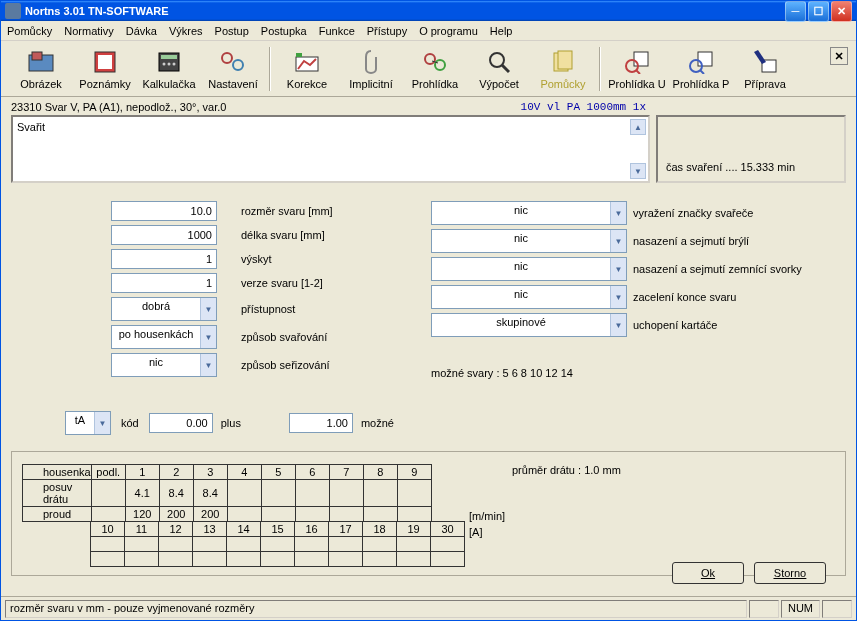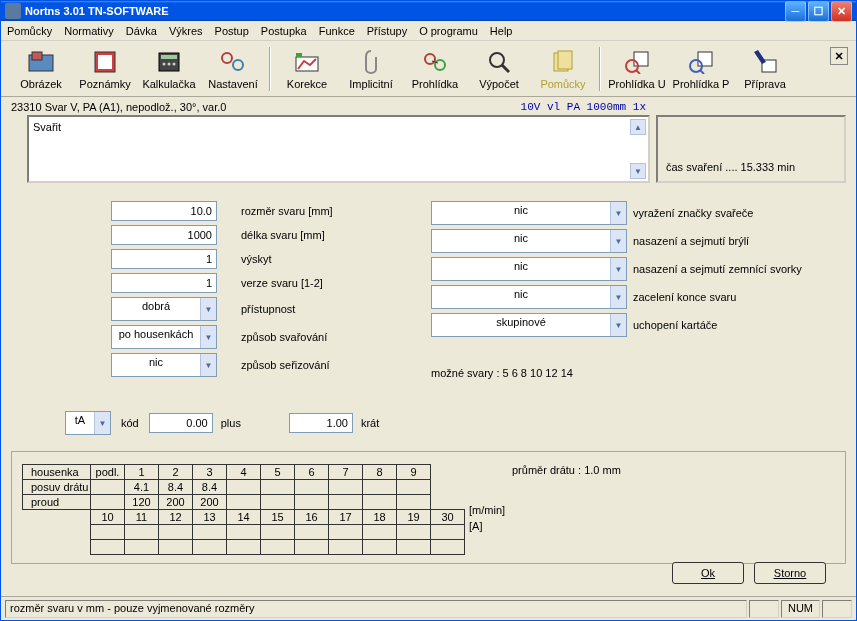--- a/index.html
+++ b/index.html
@@ -17,21 +17,21 @@
 .toolbar { height: 56px; background: #ece9d8; display: flex; align-items: center; padding: 4px 8px; gap: 0; border-bottom: 1px solid #aca899; position: relative; }
 .tool { display: flex; flex-direction: column; align-items: center; width: 64px; cursor: pointer; }
 .tool-icon { width: 28px; height: 28px; margin-bottom: 2px; display: flex; align-items: center; justify-content: center; }
 .tool-sep { width: 2px; height: 44px; border-left: 1px solid #aca899; border-right: 1px solid #fff; margin: 0 4px; }
 .tool-close { position: absolute; right: 8px; top: 6px; width: 18px; height: 18px; border: 1px solid #888; display: flex; align-items: center; justify-content: center; cursor: pointer; font-weight: bold; }
 .content { padding: 4px 10px; }
 .headerline { display: flex; margin-bottom: 2px; }
 .headerleft { flex: 1; }
 .headerright { font-family: 'Courier New', monospace; color: #0000aa; padding-right: 200px; }
 .toprow { display: flex; gap: 6px; }
-.textbox { border: 2px inset #d4d0c8; background: white; padding: 4px; height: 68px; flex: 1; position: relative; font-family: 'Courier New', monospace; margin-left: 16px; }
+.textbox { border: 2px inset #d4d0c8; background: white; padding: 4px; height: 68px; flex: 1; position: relative; font-family: 'Courier New', monospace; }
 .scrollup, .scrolldown { position: absolute; right: 2px; width: 16px; height: 16px; background: #dce5f5; border: 1px solid #b0c4de; display: flex; align-items: center; justify-content: center; cursor: pointer; font-size: 8px; color: #4a6a9a; }
 .scrollup { top: 2px; }
 .scrolldown { bottom: 2px; }
 .timebox { width: 190px; border: 2px inset #d4d0c8; padding: 8px; display: flex; align-items: flex-end; }
 .form-area { display: flex; margin-top: 18px; gap: 20px; }
 .leftcol { width: 400px; }
 .rightcol { flex: 1; }
 .field { display: flex; align-items: center; margin-bottom: 4px; }
 .fld-input { width: 106px; margin-left: 100px; height: 20px; border: 1px solid #7f9db9; background: white; text-align: right; padding: 2px 4px; }
 .fld-sel { width: 106px; margin-left: 100px; }
@@ -44,21 +44,21 @@
 .rlabel { margin-left: 6px; }
 .kodrow { margin-top: 34px; display: flex; align-items: center; }
 .smallsel { width: 46px; margin-left: 54px; }
 .kod-lbl { margin: 0 10px; }
 .kod-inp { width: 64px; height: 20px; border: 1px solid #7f9db9; background: white; text-align: right; padding: 2px 4px; }
 .plus-krat { margin: 0 8px; }
 .possible { margin-top: 30px; }
 .tablewrap { margin-top: 16px; border: 1px solid #aca899; padding: 12px 10px 8px 10px; position: relative; display: flex; }
 .tg { border-collapse: collapse; }
 .tg td, .tg th { border: 1px solid #333; padding: 1px 0; text-align: center; font-weight: normal; height: 15px; }
-.tg th { width: 68px; text-align: left; padding-left: 8px; }
+.tg th { width: 68px; text-align: left; padding-left: 20px; }
 .tg .hdrcol { width: 34px; }
 .tg .wcol { width: 34px; }
 .tg2 { margin-left: 68px; margin-top: -1px; }
 .units { display: flex; flex-direction: column; justify-content: center; padding-left: 4px; gap: 0; }
 .units span { height: 16px; line-height: 16px; }
 .diam { position: absolute; left: 500px; top: 12px; }
 .btnrow { position: absolute; right: 30px; bottom: 36px; display: flex; gap: 10px; }
 .wbtn { width: 72px; height: 22px; border: 1px solid #333; border-radius: 3px; background: #ece9d8; cursor: pointer; text-decoration: underline; text-decoration-style: solid; }
 .wbtn:first-letter { text-decoration: underline; }
 .statusbar { position: absolute; bottom: 0; left: 0; right: 0; height: 24px; background: #ece9d8; border-top: 1px solid #aca899; display: flex; align-items: center; padding: 0 4px; }
@@ -271,21 +271,21 @@
 
         <div class="kodrow">
           <div class="sel smallsel">
               <span class="sel-txt">tA</span>
               <span class="sel-btn">▼</span>
             </div>
           <span class="kod-lbl">kód</span>
           <input class="kod-inp" value="0.00" style="">
           <span class="plus-krat">plus</span>
           <input class="kod-inp" style="margin-left: 40px;" value="1.00">
-          <span class="plus-krat">krát</span>
+          <span class="plus-krat">možné</span>
         </div>
       </div>
 
       <div class="rightcol">
         <div class="rfield">
             <div class="sel rsel">
               <span class="sel-txt">nic</span>
               <span class="sel-btn">▼</span>
             </div>
             <span class="rlabel">vyražení značky svařeče</span>

